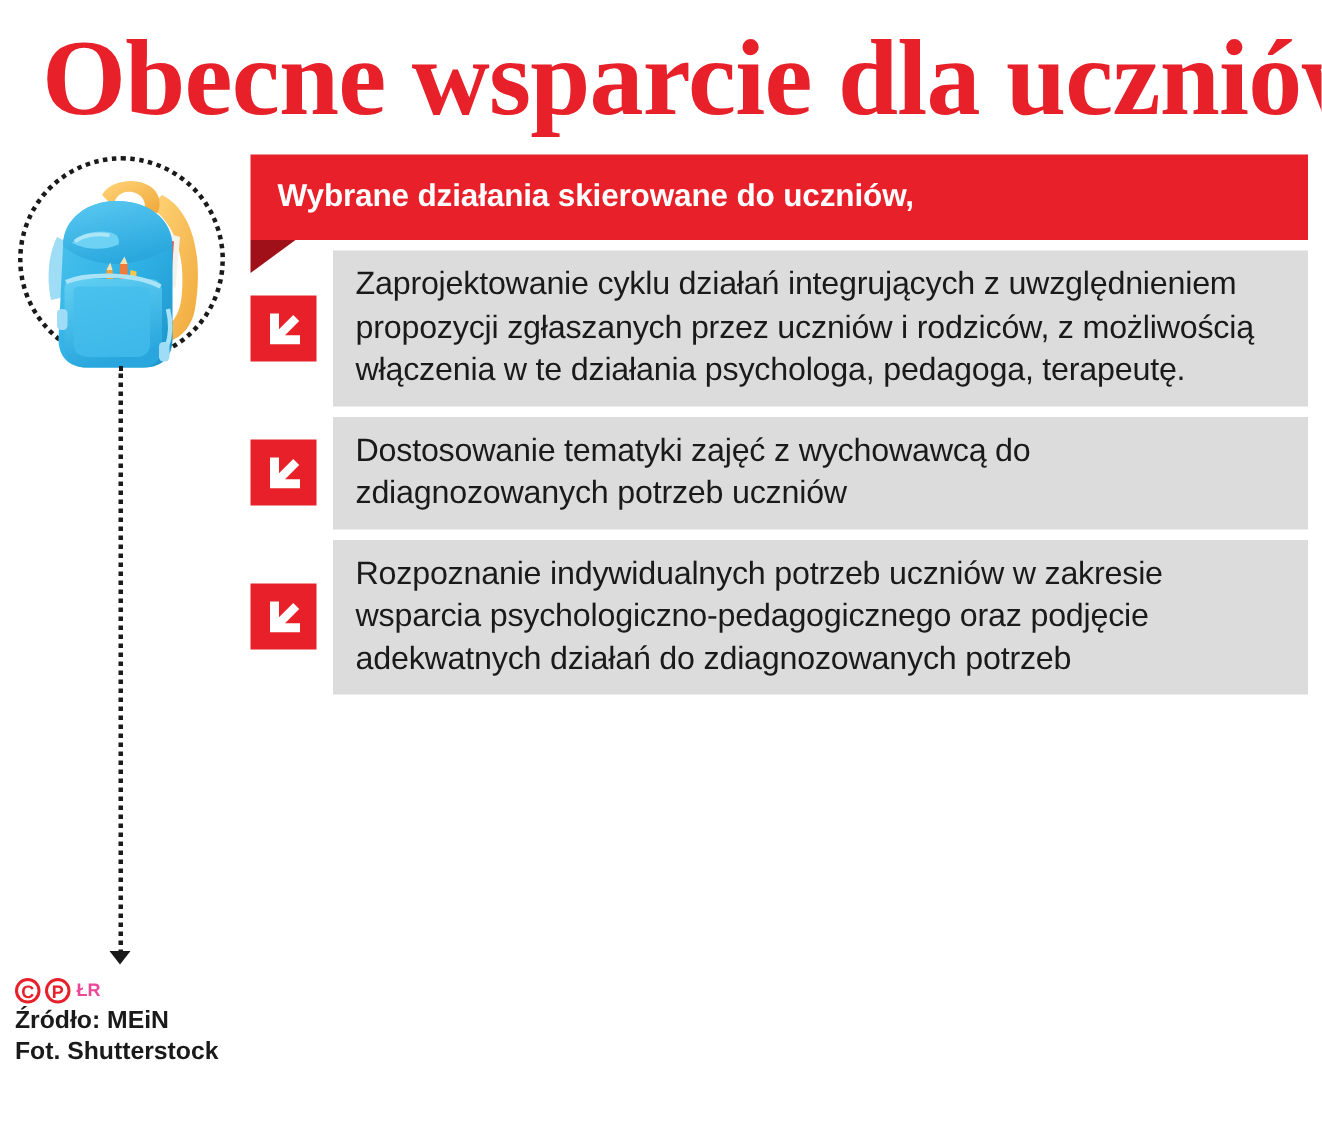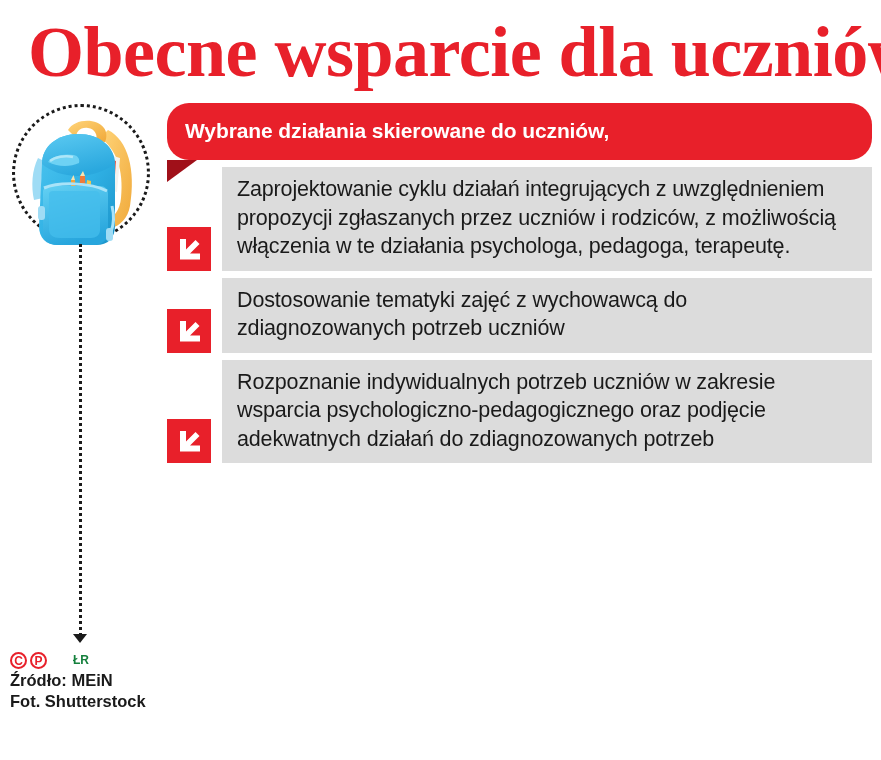--- a/index.html
+++ b/index.html
@@ -98,25 +98,25 @@
     border-radius: 50%;
     color: #e8202a;
     font-family: "Liberation Sans", sans-serif;
     font-weight: bold;
     font-size: 12px;
     line-height: 15px;
     text-align: center;
     box-sizing: border-box;
   }
   .cinitials {
-    margin-left: 23px;
+    margin-left: 1px;
     font-family: "Liberation Sans", sans-serif;
     font-weight: bold;
     font-size: 12px;
-    color: #15803d;
+    color: #ec4899;
   }
   .credit-line {
     font-family: "Liberation Sans", sans-serif;
     font-weight: bold;
     font-size: 16.5px;
     line-height: 21px;
     color: #1a1a1a;
     white-space: nowrap;
   }
 
@@ -127,21 +127,20 @@
     top: 103px;
     width: 705px;
   }
 
   .banner {
     position: relative;
     background: #e8202a;
     padding: 14px 18px 15px 18px;
     box-sizing: border-box;
     width: 705px;
-    border-radius: 22px;
   }
   .banner-line {
     font-family: "Liberation Sans", sans-serif;
     font-weight: bold;
     font-size: 21px;
     line-height: 28px;
     color: #ffffff;
     letter-spacing: -0.1px;
     white-space: nowrap;
   }
@@ -155,21 +154,21 @@
     border-bottom: 22px solid transparent;
   }
 
   .items {
     margin-top: 7px;
     width: 705px;
   }
   .item {
     position: relative;
     display: flex;
-    align-items: flex-end;
+    align-items: center;
     margin-bottom: 7px;
     min-height: 44px;
   }
   .arrow-box {
     flex: 0 0 auto;
     width: 44px;
     height: 44px;
     background: #e8202a;
     margin-right: 11px;
     position: relative;

